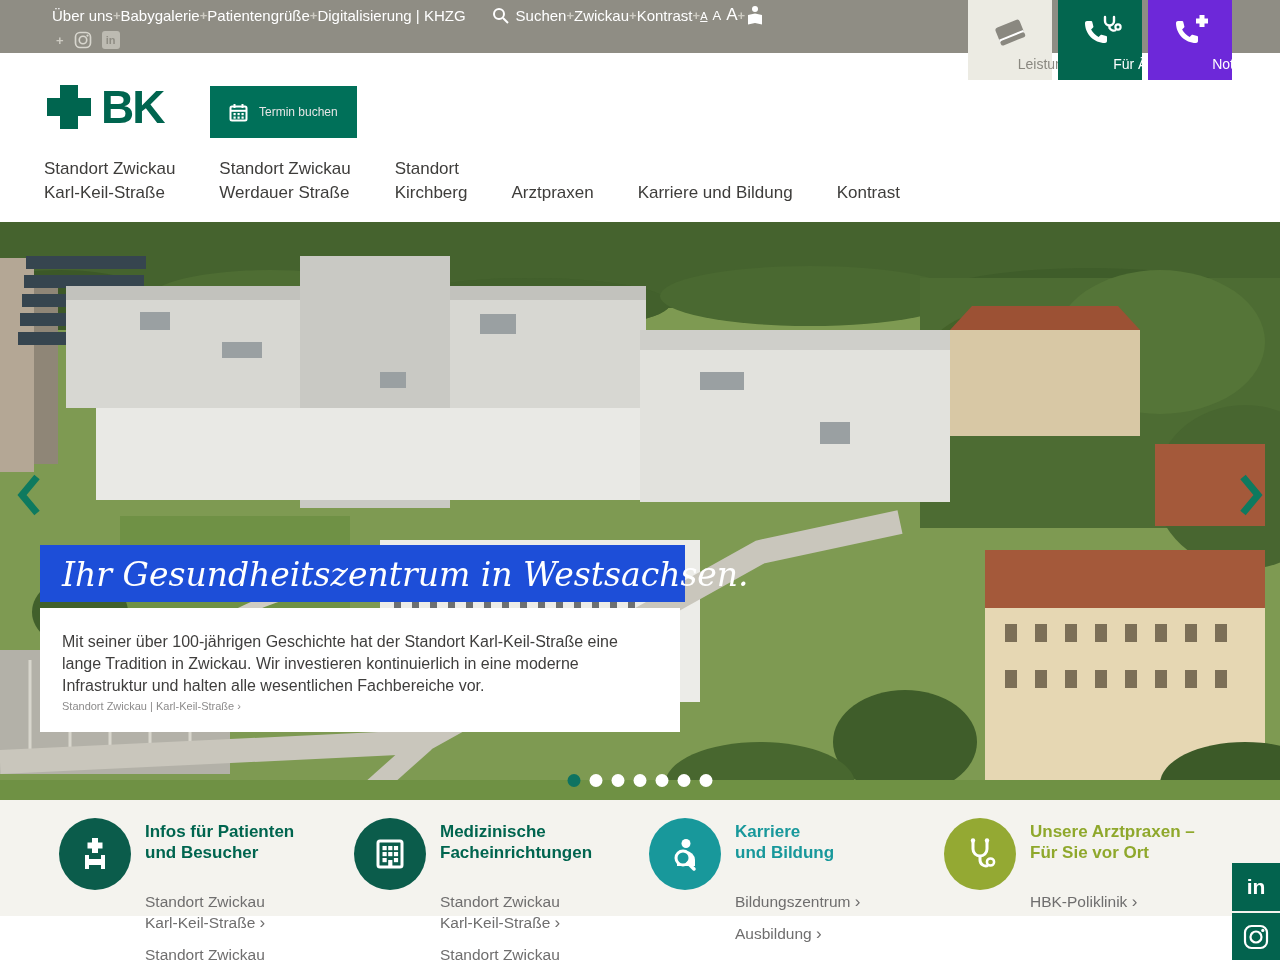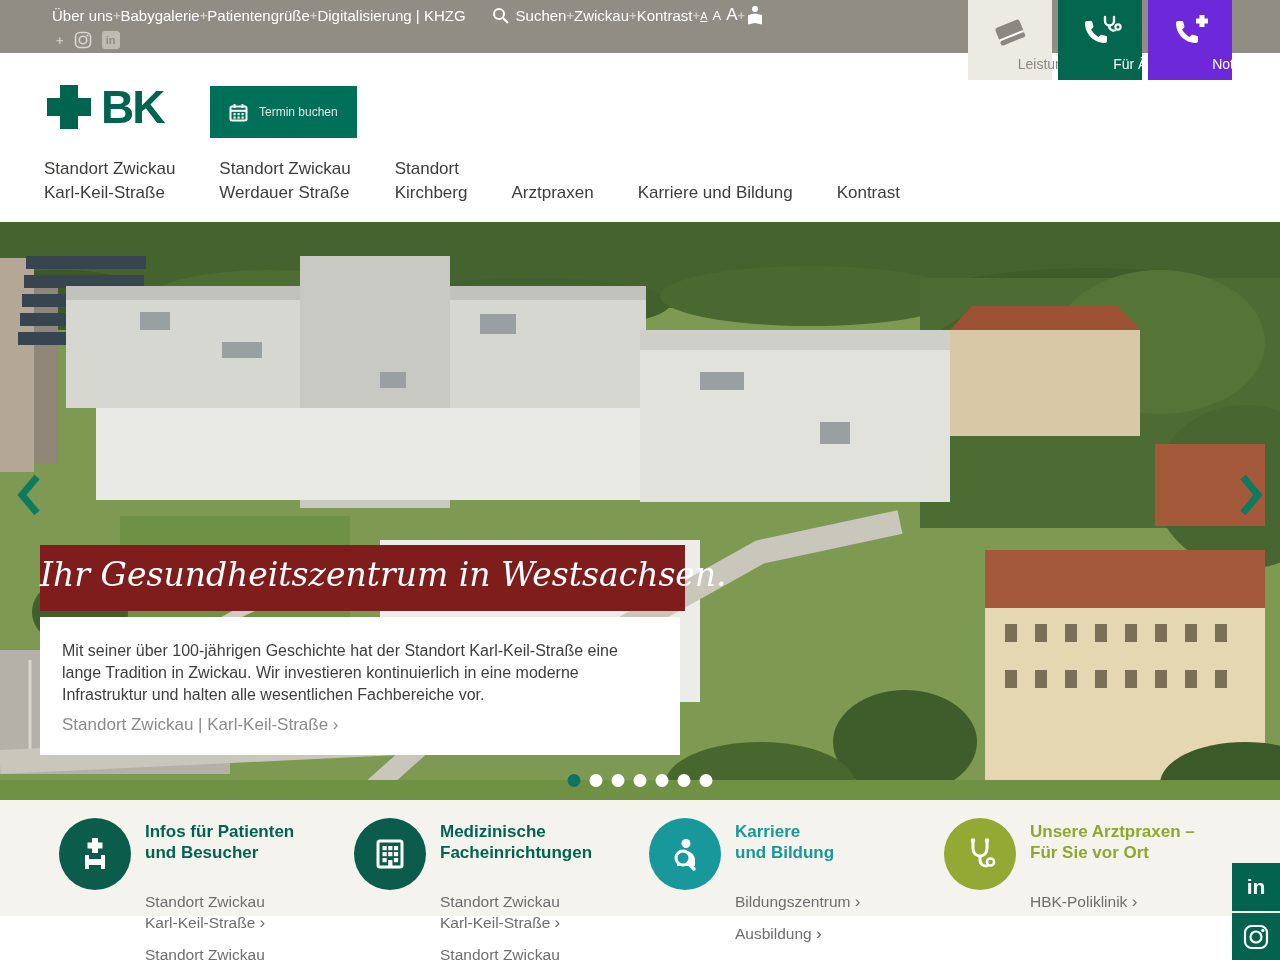--- a/index.html
+++ b/index.html
@@ -36,26 +36,26 @@
   .appt-btn { position:absolute; top:86px; left:210px; height:52px; background:#007059; color:#e5e5e5;
               display:flex; align-items:center; gap:11px; padding:0 19px; font-size:12px;
               border:none; cursor:pointer; font-family:inherit; }
   .nav { position:absolute; top:157px; left:44px; display:flex; gap:44px; align-items:flex-end;
          font-size:17px; color:#3E3D3B; }
   .nav-item { cursor:pointer; }
   .nav-item span { display:block; line-height:24px; }
   
   .hero { position:absolute; top:222px; left:0; width:1280px; height:578px; overflow:hidden; background:#7e9a52; }
   .scene { position:absolute; inset:0; width:100%; height:100%; }
-  .banner { position:absolute; left:40px; top:323px; width:645px; height:66px; background:#7f1d1d;
+  .banner { position:absolute; left:40px; top:323px; width:645px; height:57px; background:#1d4ed8;
             color:#fff; font-family:"DejaVu Serif", serif; font-style:italic; font-size:33px;
-            line-height:60px; white-space:nowrap; }
-  .hbox { position:absolute; left:40px; top:395px; width:640px; background:#fff; padding:23px 20px 20px 22px; }
+            line-height:60px; padding-left:22px; white-space:nowrap; }
+  .hbox { position:absolute; left:40px; top:386px; width:640px; background:#fff; padding:23px 20px 20px 22px; }
   .hdesc { font-size:16px; line-height:22px; color:#3F3E3D; }
-  .hlink { margin-top:9px; font-size:17px; color:#8C8B8B; cursor:pointer; }
+  .hlink { margin-top:3px; font-size:11px; color:#8C8B8B; cursor:pointer; }
   .arrow { position:absolute; top:251px; cursor:pointer; }
   .arrow-left { left:14px; } .arrow-right { right:14px; }
   .dots { position:absolute; left:50%; bottom:13px; transform:translateX(-50%); display:flex; gap:9px; }
   .dot { width:13px; height:13px; border-radius:50%; background:#fff; cursor:pointer; }
   .dot.active { background:#0E7361; }
   
   .footer { position:absolute; top:800px; left:0; width:1280px; height:116px; background:#F4F3EE; }
   .fcol { position:absolute; top:18px; display:flex; gap:14px; }
   .fcol1 { left:59px; } .fcol2 { left:354px; } .fcol3 { left:649px; } .fcol4 { left:944px; }
   .fcircle { width:72px; height:72px; border-radius:50%; display:flex; align-items:center;

